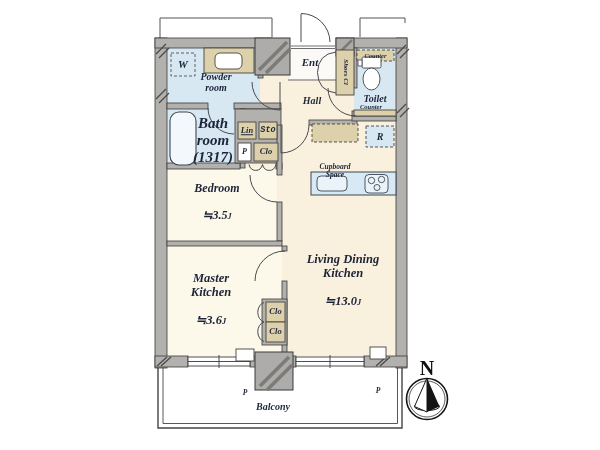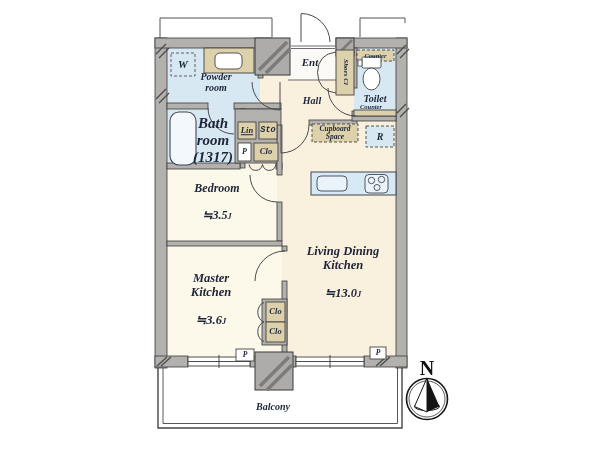--- a/index.html
+++ b/index.html
@@ -4,21 +4,21 @@
 <style>
   html,body{margin:0;padding:0;background:#ffffff;}
   .plan{position:relative;width:600px;height:450px;background:#ffffff;overflow:hidden;
         font-family:"Liberation Serif",serif;}
   .plan svg{position:absolute;left:0;top:0;}
   .lbl{position:absolute;transform:translate(-50%,-50%);color:#1d2438;
        font-style:italic;font-weight:bold;text-align:center;line-height:1.12;
        white-space:pre-line;pointer-events:none;}
   .sz-12{font-size:12px;} .sz-125{font-size:12.5px;} .sz-13{font-size:10px;}
   .sz-11{font-size:11px;} .sz-10{font-size:10px;} .sz-9{font-size:8.5px;}
-  .sz-8{font-size:8px;} .sz-75{font-size:7.5px;} .sz-7{font-size:7px;} .sz-65{font-size:6.5px;}
+  .sz-8{font-size:8px;} .sz-75{font-size:7.5px;margin-top:38px;} .sz-7{font-size:7px;} .sz-65{font-size:6.5px;}
   .unit{font-size:0.68em;}
   .vert{transform:translate(-50%,-50%) rotate(90deg);}
   .north{font-style:normal;font-weight:bold;font-size:20px;color:#101010;
          font-family:"Liberation Serif",serif;}
 </style>
 </head>
 <body>
 
 <div class="plan">
 
@@ -171,21 +171,21 @@
   <div class="lbl sz-65" style="left:371px;top:107px;">Counter</div>
   <div class="lbl sz-10" style="left:380px;top:136.5px;">R</div>
   <div class="lbl sz-75" style="left:335px;top:133px;">Cupboard
 Space</div>
 
   <div class="lbl sz-12" style="left:217px;top:203px;">
     <div>Bedroom</div>
     <div><span>≒3.5</span><span class="unit">J</span></div>
   </div>
 
-  <div class="lbl sz-125" style="left:343px;top:272px;">
+  <div class="lbl sz-125" style="left:343px;top:280px;">
     <div>Living Dining
 Kitchen</div>
     <div><span>≒13.0</span><span class="unit">J</span></div>
   </div>
 
   <div class="lbl sz-125" style="left:211px;top:299px;">
     <div>Master
 Kitchen</div>
     <div><span>≒3.6</span><span class="unit">J</span></div>
   </div>

